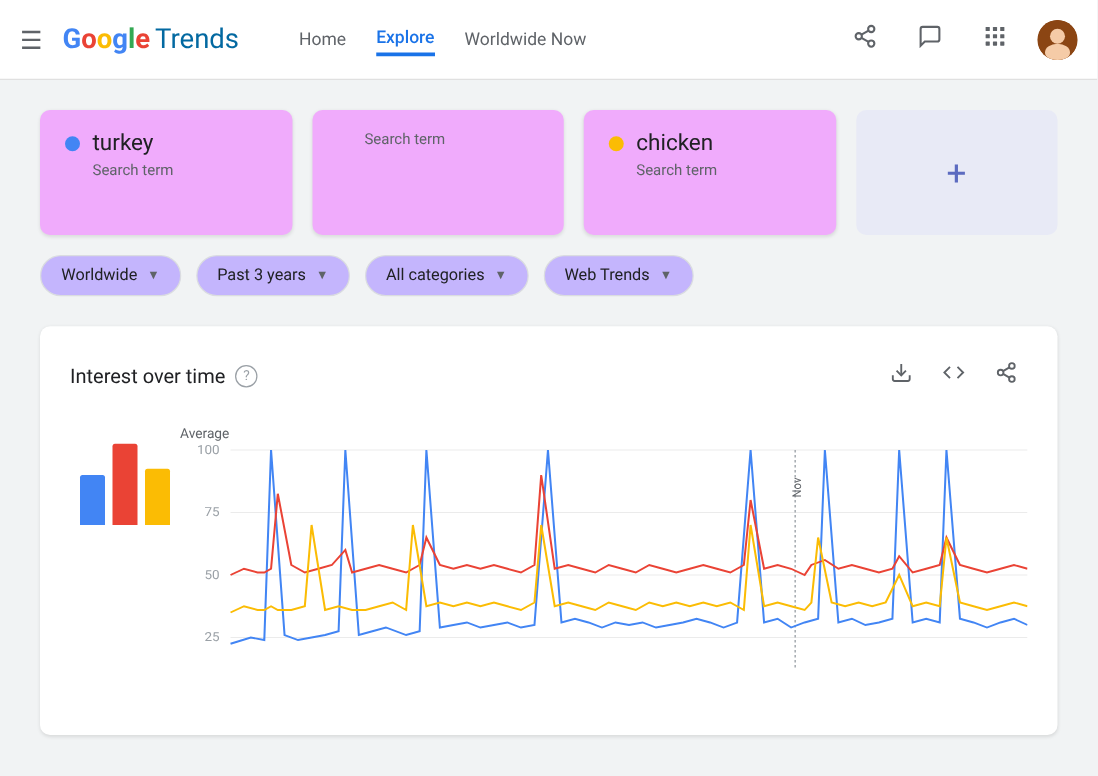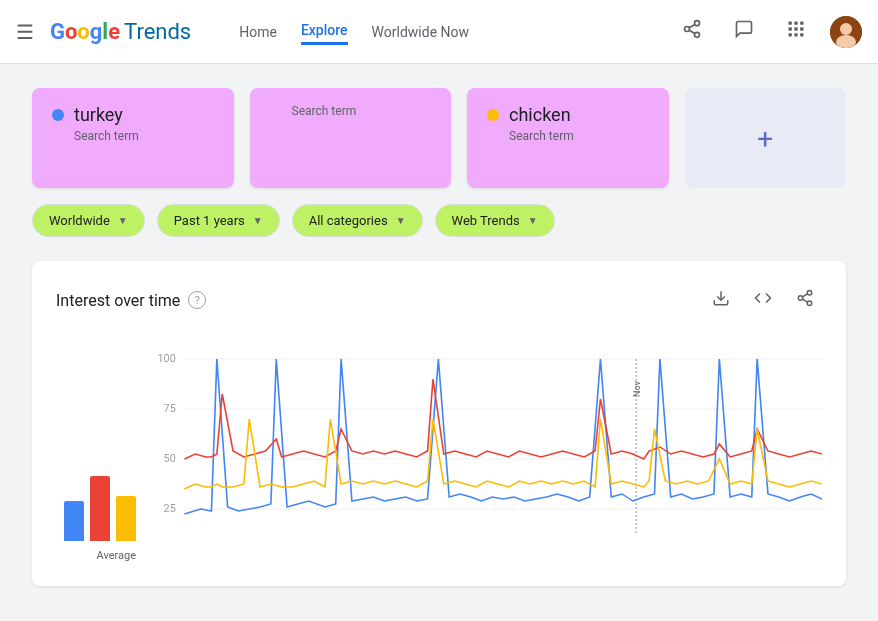--- a/index.html
+++ b/index.html
@@ -62,21 +62,21 @@
       align-items: center;
       justify-content: center;
       cursor: pointer;
       min-height: 100px;
     }
     .add-btn { font-size: 28px; color: #5c6bc0; }
 
     
     .filter-bar { display: flex; gap: 12px; margin-bottom: 24px; }
     .filter-dropdown {
-      background: #bef264;
+      background: #c4b5fd;
       border: 1px solid #dadce0;
       border-radius: 24px;
       padding: 8px 16px;
       cursor: pointer;
       font-size: 13px;
       color: #202124;
       display: flex;
       align-items: center;
       gap: 8px;
       white-space: nowrap;
@@ -90,21 +90,21 @@
       padding: 24px;
       box-shadow: 0 1px 3px rgba(0,0,0,0.1);
     }
     .chart-header { display: flex; align-items: center; justify-content: space-between; margin-bottom: 24px; gap: 44px; }
     .chart-title { font-size: 16px; color: #202124; display: flex; align-items: center; gap: 8px; }
     .help-icon { width: 18px; height: 18px; border-radius: 50%; border: 1px solid #9aa0a6; color: #9aa0a6; font-size: 11px; display: flex; align-items: center; justify-content: center; cursor: pointer; }
     .chart-actions { display: flex; gap: 8px; }
     .chart-action-btn { color: #5f6368; cursor: pointer; background: none; border: none; font-size: 16px; padding: 4px 8px; }
 
     .chart-area { display: flex; gap: 16px; }
-    .chart-left { display: flex; flex-direction: column; align-items: flex-end; gap: 8px; width: 80px; flex-shrink: 0; }
+    .chart-left { display: flex; flex-direction: row; align-items: flex-start; gap: 8px; width: 80px; flex-shrink: 0; }
     .avg-bars { display: flex; align-items: flex-end; gap: 6px; height: 80px; }
     .avg-bar { width: 20px; border-radius: 2px 2px 0 0; }
     .avg-label { font-size: 11px; color: #5f6368; }
 
     .chart-right { flex: 1; position: relative; }
 
     
     .x-labels { display: flex; justify-content: space-between; margin-top: 4px; padding: 0 0 0 0; }
     .x-label { font-size: 11px; color: #9aa0a6; }
   </style>
@@ -191,21 +191,21 @@
       <span class="add-btn">+</span>
     </div>
   </div>
 
   <div class="filter-bar">
     <div class="filter-dropdown">
       <span>Worldwide</span>
       <span class="chevron">▼</span>
     </div>
     <div class="filter-dropdown">
-      <span>Past 1 years</span>
+      <span>Past 3 years</span>
       <span class="chevron">▼</span>
     </div>
     <div class="filter-dropdown">
       <span>All categories</span>
       <span class="chevron">▼</span>
     </div>
     <div class="filter-dropdown">
       <span>Web Trends</span>
       <span class="chevron">▼</span>
     </div>

